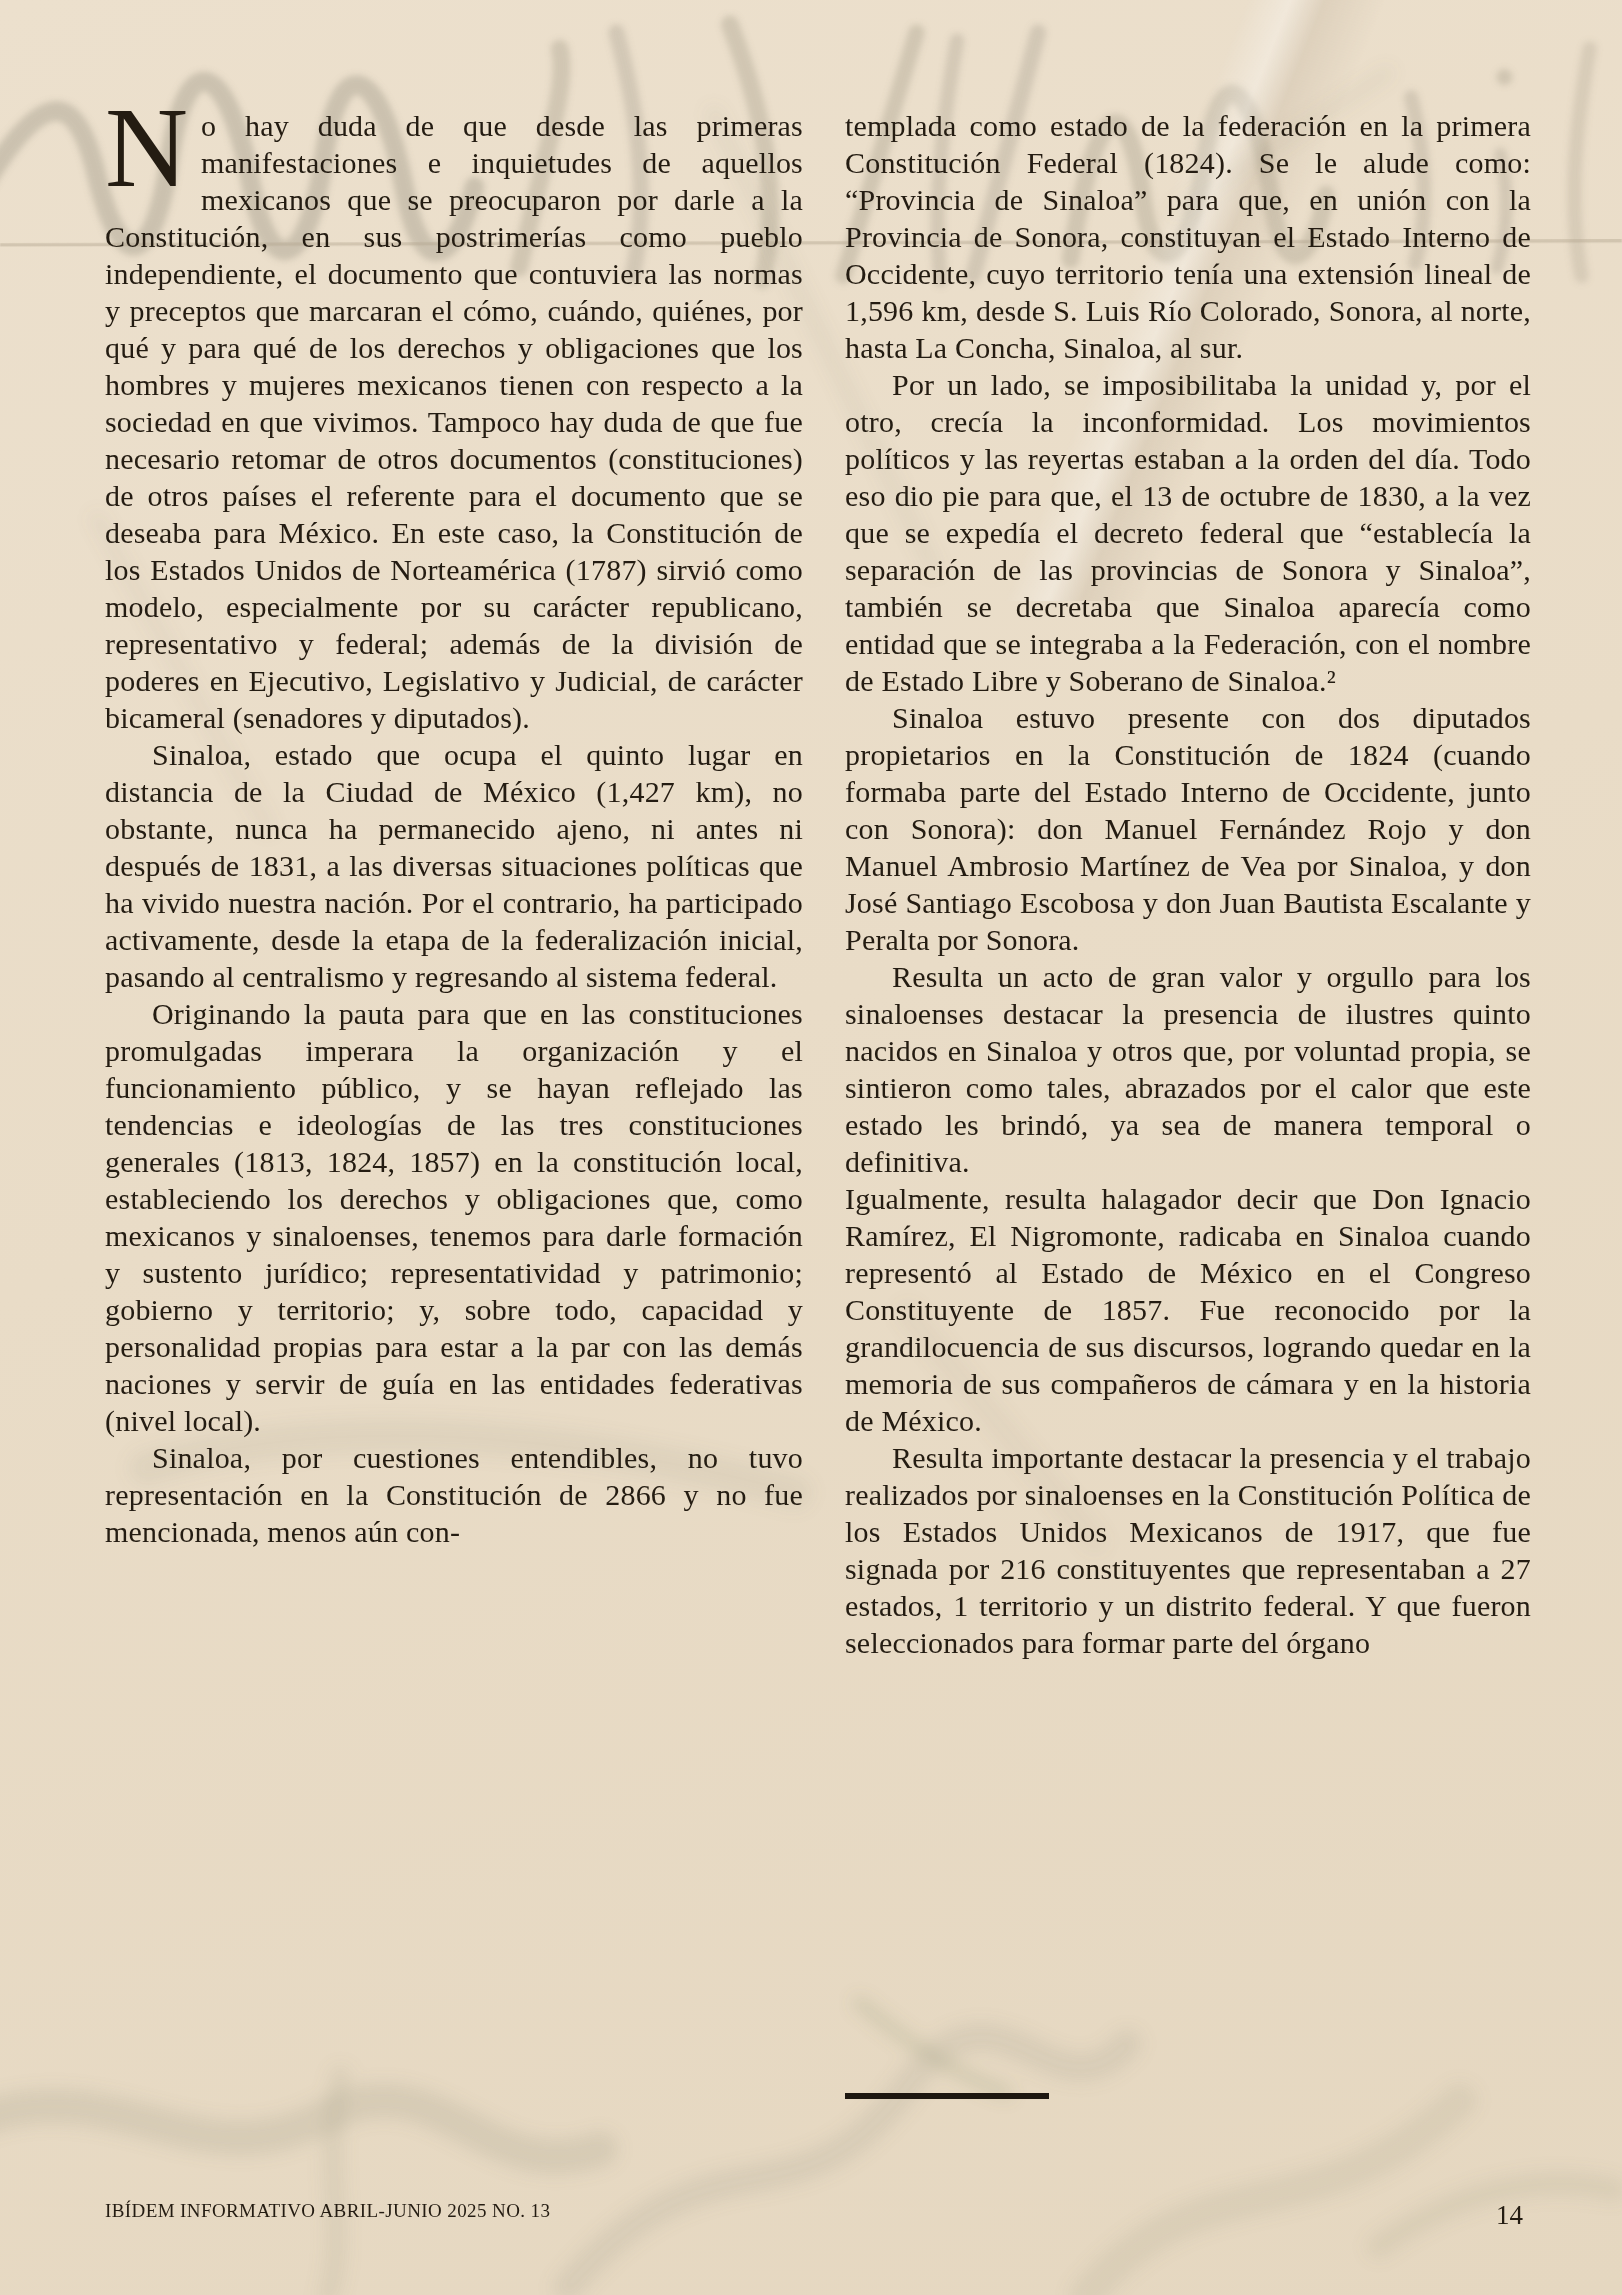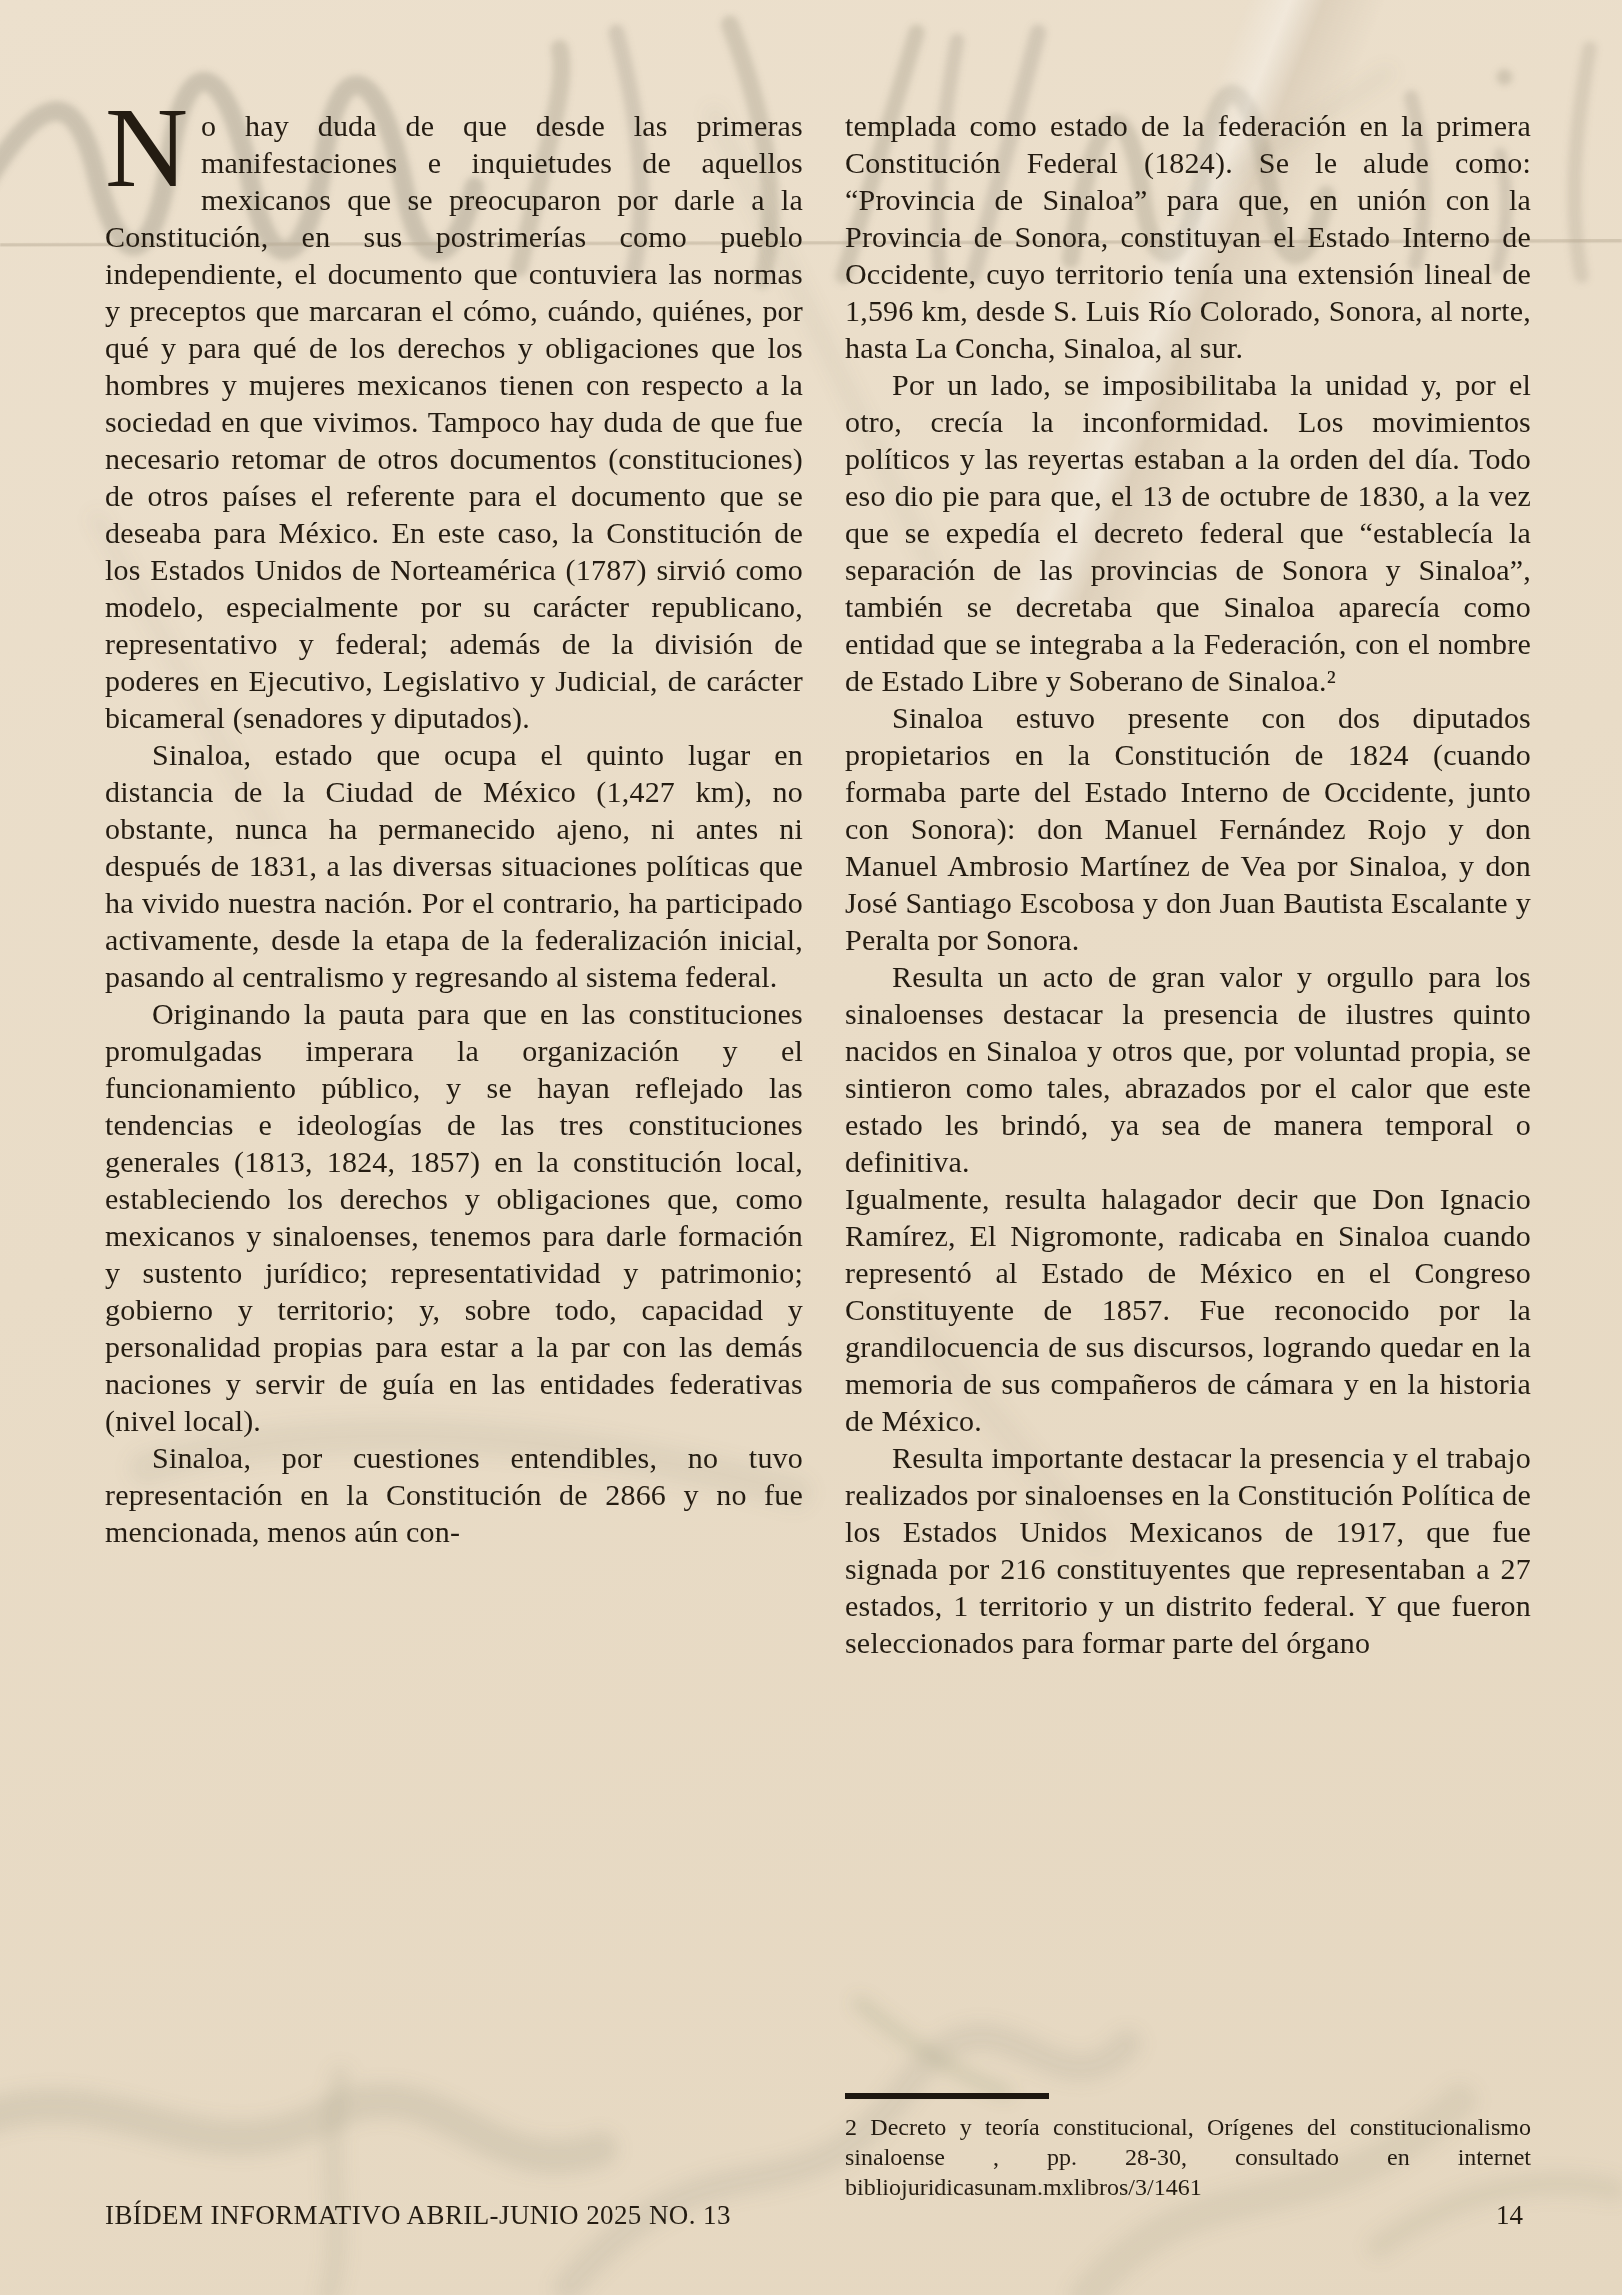--- a/index.html
+++ b/index.html
@@ -31,21 +31,21 @@
     float:left;
     font-size:115px;line-height:71px;
     padding:4.9px 13px 0 0;
     letter-spacing:0;
   }
   .footnote{position:absolute;left:845px;top:2093px;width:686px;}
   .footnote-rule{width:204px;height:5.7px;background:#1d1710;margin:0 0 13px 0;}
   .footnote-text{margin:0;font-size:24px;line-height:30px;text-align:justify;}
   .footer-line{
     position:absolute;left:105px;top:2200px;
-    font-size:27px;letter-spacing:0.4px;white-space:nowrap;
+    font-size:19px;letter-spacing:0.4px;white-space:nowrap;
   }
   .page-number{
     position:absolute;right:99px;top:2200px;
     font-size:27px;
   }
 </style>
 </head>
 <body>
 
 <div class="page">
@@ -103,20 +103,19 @@
     <p class="para">templada como estado de la federación en la primera Constitución Federal (1824). Se le alude como: “Provincia de Sinaloa” para que, en unión con la Provincia de Sonora, constituyan el Estado Interno de Occidente, cuyo territorio tenía una extensión lineal de 1,596 km, desde S. Luis Río Colorado, Sonora, al norte, hasta La Concha, Sinaloa, al sur.</p>
     <p class="para indent">Por un lado, se imposibilitaba la unidad y, por el otro, crecía la inconformidad. Los movimientos políticos y las reyertas estaban a la orden del día. Todo eso dio pie para que, el 13 de octubre de 1830, a la vez que se expedía el decreto federal que “establecía la separación de las provincias de Sonora y Sinaloa”, también se decretaba que Sinaloa aparecía como entidad que se integraba a la Federación, con el nombre de Estado Libre y Soberano de Sinaloa.²</p>
     <p class="para indent">Sinaloa estuvo presente con dos diputados propietarios en la Constitución de 1824 (cuando formaba parte del Estado Interno de Occidente, junto con Sonora): don Manuel Fernández Rojo y don Manuel Ambrosio Martínez de Vea por Sinaloa, y don José Santiago Escobosa y don Juan Bautista Escalante y Peralta por Sonora.</p>
     <p class="para indent">Resulta un acto de gran valor y orgullo para los sinaloenses destacar la presencia de ilustres quinto nacidos en Sinaloa y otros que, por voluntad propia, se sintieron como tales, abrazados por el calor que este estado les brindó, ya sea de manera temporal o definitiva.</p>
     <p class="para">Igualmente, resulta halagador decir que Don Ignacio Ramírez, El Nigromonte, radicaba en Sinaloa cuando representó al Estado de México en el Congreso Constituyente de 1857. Fue reconocido por la grandilocuencia de sus discursos, logrando quedar en la memoria de sus compañeros de cámara y en la historia de México.</p>
     <p class="para indent">Resulta importante destacar la presencia y el trabajo realizados por sinaloenses en la Constitución Política de los Estados Unidos Mexicanos de 1917, que fue signada por 216 constituyentes que representaban a 27 estados, 1 territorio y un distrito federal. Y que fueron seleccionados para formar parte del órgano</p>
   </div>
 
   <div class="footnote">
     <div class="footnote-rule"></div>
-    <p class="footnote-text">2 Decreto y teoría constitucional, Orígenes del constitucionalismo sinaloense , pp. 28-30, consultado en internet bibliojuridicasunam.mxlibros/3/1461</p>
   </div>
 
   <div class="footer-line">IBÍDEM INFORMATIVO ABRIL-JUNIO 2025 NO. 13</div>
   <div class="page-number">14</div>
 
 </div>
 
 
 </body></html>

